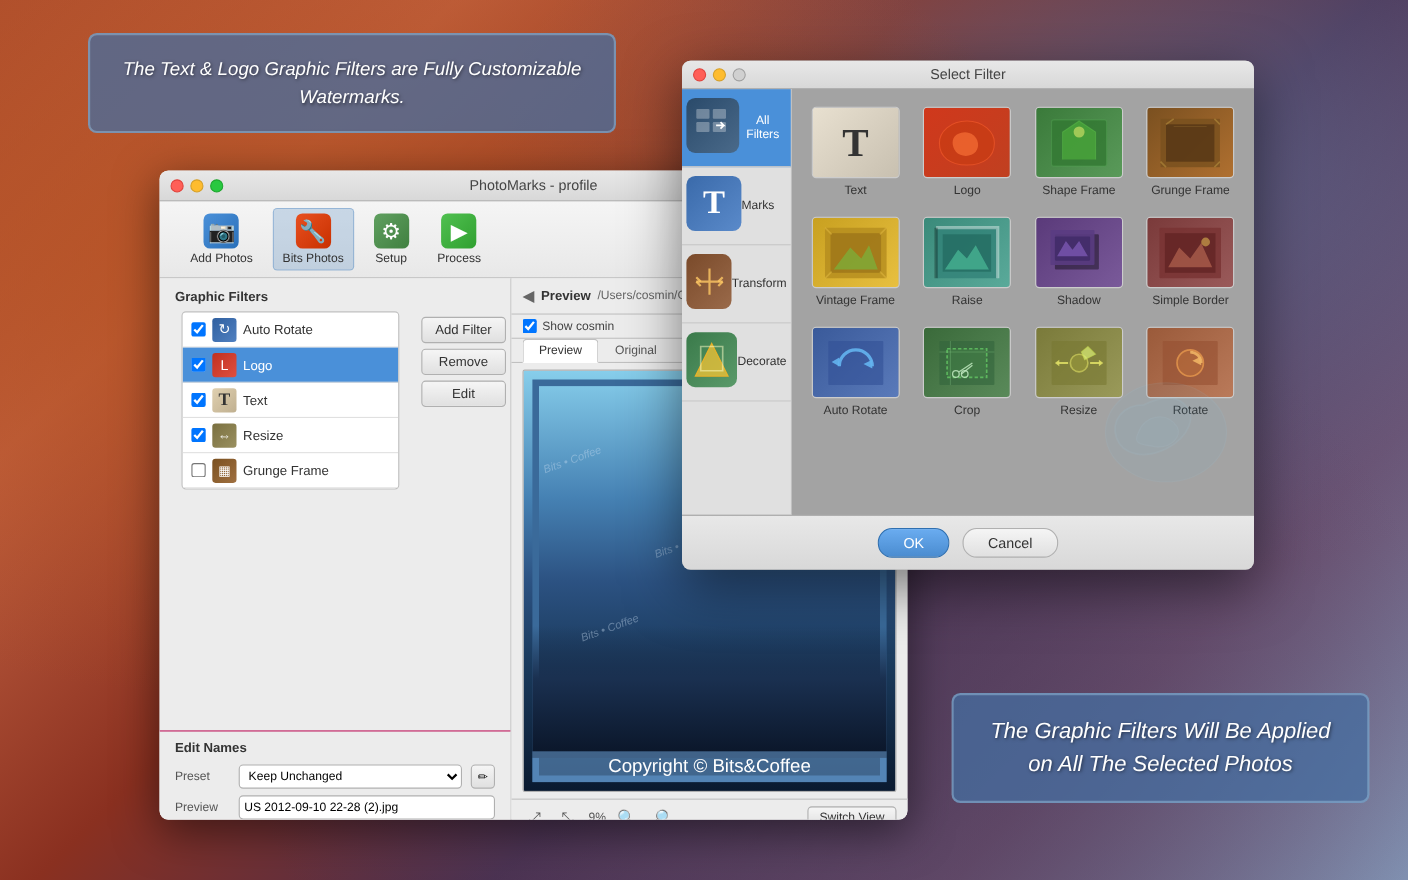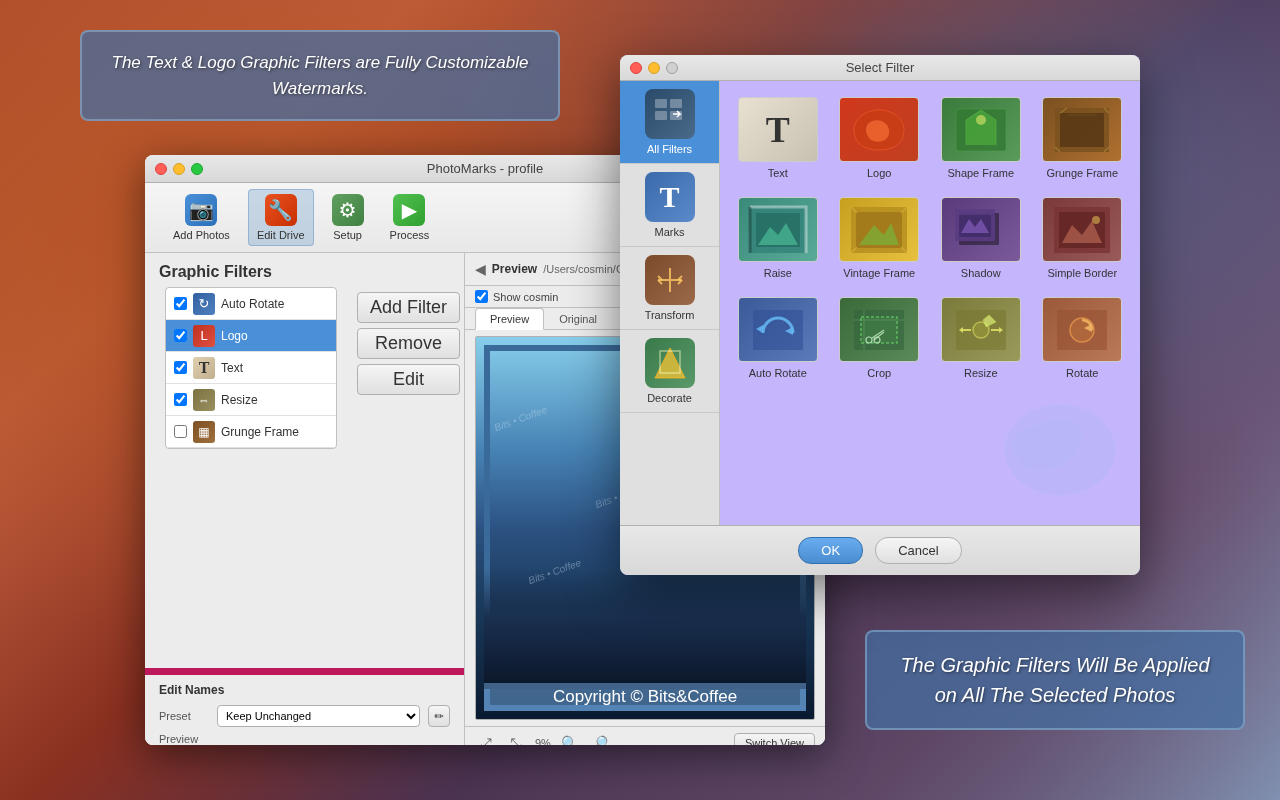--- a/index.html
+++ b/index.html
@@ -130,21 +130,21 @@
     
     .left-panel {
       width: 320px;
       background: #ececec;
       border-right: 1px solid #c0c0c0;
       display: flex;
       flex-direction: column;
     }
 
     .section-title {
-      font-size: 16px;
+      font-size: 12px;
       font-weight: 600;
       color: #333;
       padding: 10px 14px 6px;
     }
 
     .filters-list {
       flex: 1;
       background: white;
       border: 1px solid #c0c0c0;
       margin: 0 10px;
@@ -188,30 +188,30 @@
       display: flex;
       flex-direction: column;
       gap: 5px;
       padding: 5px 0 5px 10px;
     }
     .action-btn {
       background: linear-gradient(180deg, #f5f5f5 0%, #e0e0e0 100%);
       border: 1px solid #b0b0b0;
       border-radius: 4px;
       padding: 4px 12px;
-      font-size: 18px;
+      font-size: 12px;
       cursor: pointer;
       text-align: center;
       color: #333;
     }
 
     
     .edit-names {
       padding: 8px 14px;
-      border-top: 7px solid #be185d;
+      border-top: 1px solid #be185d;
       background: #ececec;
     }
     .edit-names-title {
       font-size: 12px;
       font-weight: 600;
       color: #333;
       margin-bottom: 8px;
     }
     .form-row {
       display: flex;
@@ -405,22 +405,22 @@
       cursor: pointer;
       color: #333;
     }
 
     
     #filter-dialog {
       position: absolute;
       top: 55px;
       left: 620px;
       width: 520px;
-      height: 520px;
-      background: #c4b5fd;
+      height: 463px;
+      background: #a3a3a3;
       border-radius: 8px;
       box-shadow: 0 15px 50px rgba(0,0,0,0.5);
       overflow: hidden;
     }
 
     .dialog-titlebar {
       height: 26px;
       background: linear-gradient(180deg, #e8e8e8 0%, #d8d8d8 100%);
       border-bottom: 1px solid #b0b0b0;
       display: flex;
@@ -444,21 +444,21 @@
 
     
     .filter-sidebar {
       width: 100px;
       background: #e0e0e0;
       border-right: 1px solid #c0c0c0;
       overflow-y: auto;
     }
     .filter-sidebar-item {
       display: flex;
-      flex-direction: column;
+      flex-direction: row;
       align-items: center;
       padding: 8px 4px;
       cursor: pointer;
       border-bottom: 1px solid #c8c8c8;
     }
     .filter-sidebar-item.active {
       background: #4a90d9;
     }
     .filter-sidebar-icon {
       width: 50px;
@@ -609,21 +609,21 @@
     <span class="window-title">PhotoMarks - profile</span>
   </div>
 
   <div class="toolbar">
     <div class="toolbar-btn">
       <div class="tb-icon tb-add">📷</div>
       <span class="tb-label">Add Photos</span>
     </div>
     <div class="toolbar-btn active">
       <div class="tb-icon tb-edit">🔧</div>
-      <span class="tb-label">Edit Drive</span>
+      <span class="tb-label">Bits Photos</span>
     </div>
     <div class="toolbar-btn">
       <div class="tb-icon tb-setup">⚙</div>
       <span class="tb-label">Setup</span>
     </div>
     <div class="toolbar-btn">
       <div class="tb-icon tb-process">▶</div>
       <span class="tb-label">Process</span>
     </div>
   </div>
@@ -680,20 +680,21 @@
         <div class="edit-names-title">Edit Names</div>
         <div class="form-row">
           <span class="form-label">Preset</span>
           <select class="form-select">
             <option>Keep Unchanged</option>
           </select>
           <div class="edit-icon-btn">✏</div>
         </div>
         <div class="form-row">
           <span class="form-label">Preview</span>
+          <input class="form-input" type="text" value="US 2012-09-10 22-28 (2).jpg" style="">
         </div>
       </div>
     </div>
 
     <div class="right-panel">
       <div class="preview-header">
         <span class="nav-arrow">◀</span>
         <span class="preview-title">Preview</span>
         <span class="preview-path">/Users/cosmin/Google Drive/Share/</span>
       </div>
@@ -822,42 +823,42 @@
             <rect x="8" y="8" width="44" height="34" fill="rgba(80,50,20,0.7)"></rect>
             <path d="M8 8 L15 3 M52 3 L57 8 M57 42 L52 47 M8 47 L3 42" stroke="rgba(180,140,60,0.6)" stroke-width="1.5" fill="none"></path>
             <path d="M15 10 L45 10" stroke="rgba(180,140,60,0.4)" stroke-width="0.5"></path>
           </svg>
         </div>
         <span class="filter-thumb-label">Grunge Frame</span>
       </div>
 
 
       <div class="filter-grid-item">
+        <div class="filter-thumb thumb-vintage">
+          <svg width="60" height="50" viewBox="0 0 60 50">
+            <rect x="2" y="2" width="56" height="46" fill="rgba(180,140,30,0.8)" rx="1"></rect>
+            <rect x="7" y="7" width="46" height="36" fill="rgba(140,100,20,0.5)"></rect>
+            <path d="M10 40 L25 20 L35 30 L42 18 L50 40Z" fill="rgba(120,180,60,0.7)"></path>
+            <path d="M2 2 L8 8 M58 2 L52 8 M2 48 L8 42 M58 48 L52 42" stroke="rgba(220,180,60,0.6)" stroke-width="1.5" fill="none"></path>
+          </svg>
+        </div>
+        <span class="filter-thumb-label">Vintage Frame</span>
+      </div>
+
+      <div class="filter-grid-item">
         <div class="filter-thumb thumb-raise">
           <svg width="60" height="50" viewBox="0 0 60 50">
             <rect x="2" y="2" width="56" height="46" fill="rgba(50,130,120,0.8)" rx="1"></rect>
             <rect x="8" y="8" width="44" height="34" fill="rgba(30,100,90,0.6)"></rect>
             <path d="M10 40 L22 22 L30 30 L38 18 L50 40Z" fill="rgba(80,200,160,0.6)"></path>
             <path d="M2 2 L58 2 L58 48" stroke="rgba(255,255,255,0.4)" stroke-width="3" fill="none"></path>
             <path d="M2 48 L2 2" stroke="rgba(0,0,0,0.3)" stroke-width="3" fill="none"></path>
           </svg>
         </div>
         <span class="filter-thumb-label">Raise</span>
-      </div>
-
-      <div class="filter-grid-item">
-        <div class="filter-thumb thumb-vintage">
-          <svg width="60" height="50" viewBox="0 0 60 50">
-            <rect x="2" y="2" width="56" height="46" fill="rgba(180,140,30,0.8)" rx="1"></rect>
-            <rect x="7" y="7" width="46" height="36" fill="rgba(140,100,20,0.5)"></rect>
-            <path d="M10 40 L25 20 L35 30 L42 18 L50 40Z" fill="rgba(120,180,60,0.7)"></path>
-            <path d="M2 2 L8 8 M58 2 L52 8 M2 48 L8 42 M58 48 L52 42" stroke="rgba(220,180,60,0.6)" stroke-width="1.5" fill="none"></path>
-          </svg>
-        </div>
-        <span class="filter-thumb-label">Vintage Frame</span>
       </div>
 
       <div class="filter-grid-item">
         <div class="filter-thumb thumb-shadow">
           <svg width="60" height="50" viewBox="0 0 60 50">
             <rect x="8" y="8" width="40" height="32" fill="rgba(0,0,0,0.4)" rx="1"></rect>
             <rect x="4" y="4" width="40" height="32" fill="rgba(90,60,130,0.9)" rx="1"></rect>
             <rect x="8" y="10" width="32" height="22" fill="rgba(60,40,100,0.7)" rx="1"></rect>
             <path d="M10 28 L18 14 L24 22 L30 14 L38 28Z" fill="rgba(140,100,200,0.6)"></path>
           </svg>

